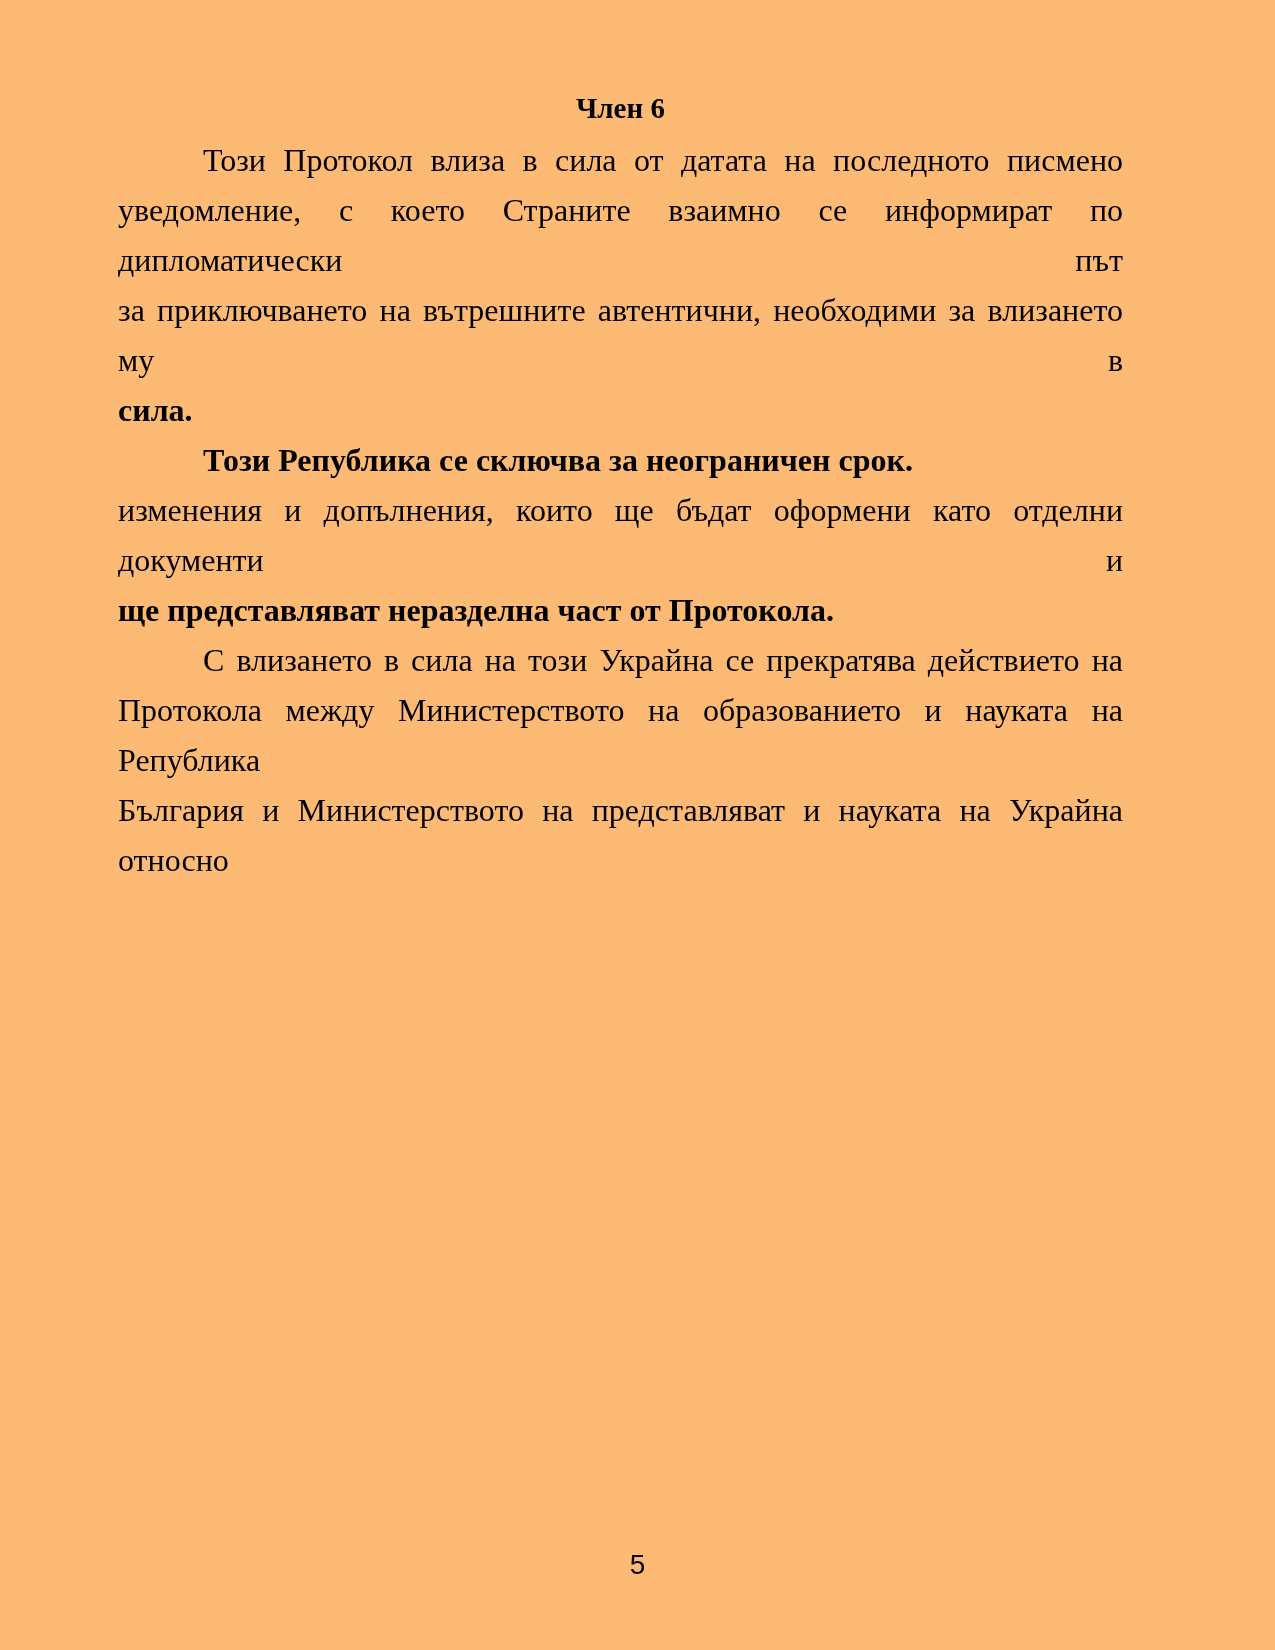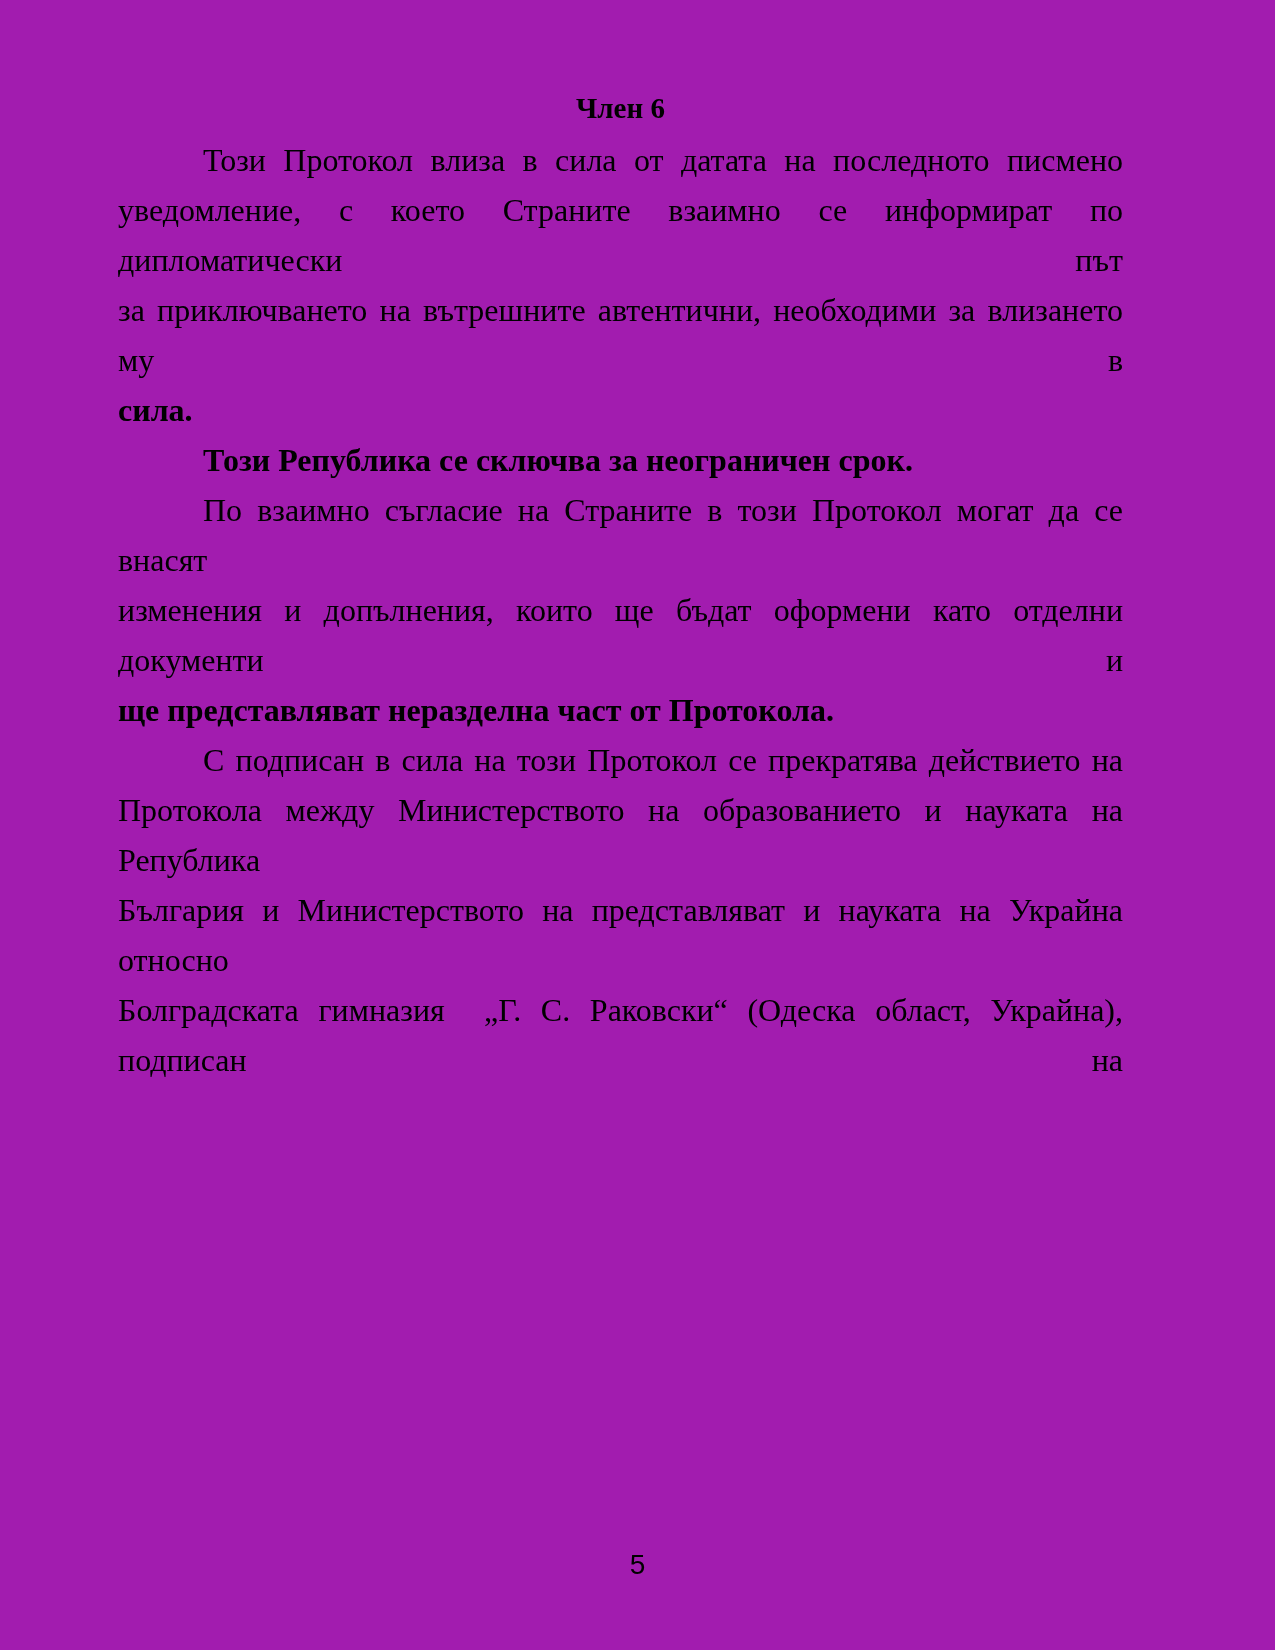--- a/index.html
+++ b/index.html
@@ -4,21 +4,21 @@
 <style>
   html, body {
     margin: 0;
     padding: 0;
     background: #ffffff;
   }
   .page {
     position: relative;
     width: 1275px;
     height: 1650px;
-    background: #a21caf;
+    background: #fdba74;
     color: #000000;
     font-family: "Liberation Serif", "DejaVu Serif", serif;
     overflow: hidden;
   }
   .content {
     position: absolute;
     left: 118px;
     top: 83px;
     width: 1005px;
   }
@@ -67,26 +67,24 @@
         <div class="para">
           <div class="line first">Този Протокол влиза в сила от датата на последното писмено</div>
           <div class="line">уведомление, с което Страните взаимно се информират по дипломатически път</div>
           <div class="line">за приключването на вътрешните автентични, необходими за влизането му в</div>
           <div class="line last">сила.</div>
         </div>
         <div class="para">
           <div class="line first last">Този Република се сключва за неограничен срок.</div>
         </div>
         <div class="para">
-          <div class="line first">По взаимно съгласие на Страните в този Протокол могат да се внасят</div>
           <div class="line">изменения и допълнения, които ще бъдат оформени като отделни документи и</div>
           <div class="line last">ще представляват неразделна част от Протокола.</div>
         </div>
         <div class="para">
-          <div class="line first">С подписан в сила на този Протокол се прекратява действието на</div>
+          <div class="line first">С влизането в сила на този Украйна се прекратява действието на</div>
           <div class="line">Протокола между Министерството на образованието и науката на Република</div>
           <div class="line">България и Министерството на представляват и науката на Украйна относно</div>
-          <div class="line">Болградската гимназия&nbsp; „Г. С. Раковски“ (Одеска област, Украйна), подписан на</div>
         </div>
       </div>
   </div>
   <div class="page-number">5</div>
 </div>
 
 </body></html>

